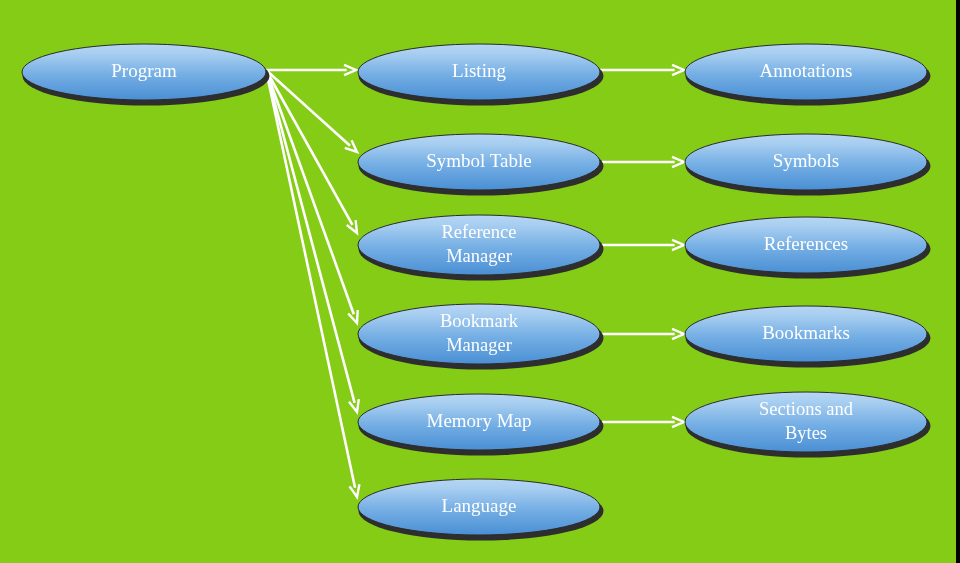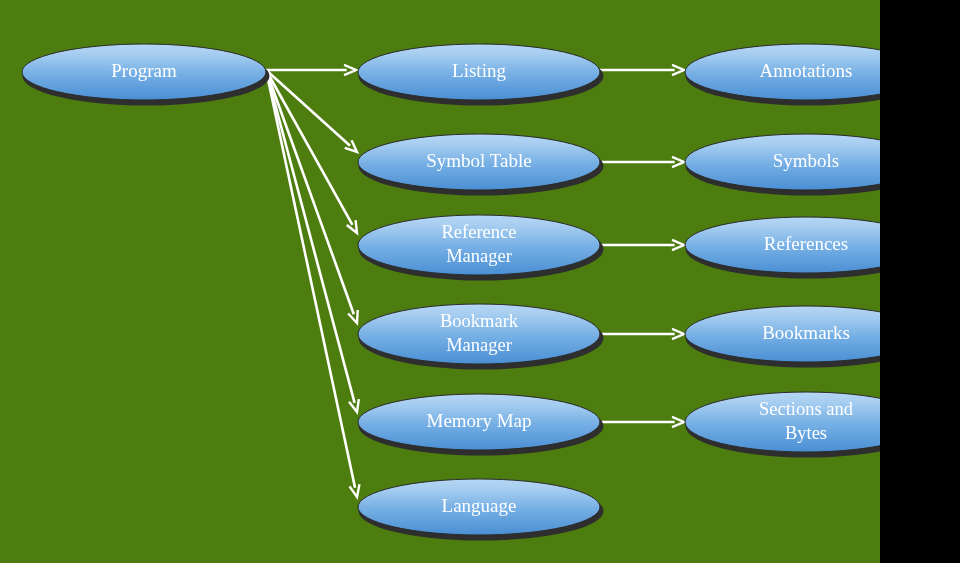--- a/index.html
+++ b/index.html
@@ -3,23 +3,23 @@
 <meta charset="utf-8">
 <title>Program Structure Diagram</title>
 <style>
   html, body {
     margin: 0;
     padding: 0;
     background: #000000;
   }
   #canvas {
     position: relative;
-    width: 880px;
+    width: 956px;
     height: 563px;
-    background: #4d7c0f;
+    background: #84cc16;
     overflow: hidden;
     font-family: "Liberation Serif", "DejaVu Serif", serif;
   }
   #diagram-svg {
     position: absolute;
     inset: 0;
     width: 960px;
     height: 563px;
     display: block;
   }

